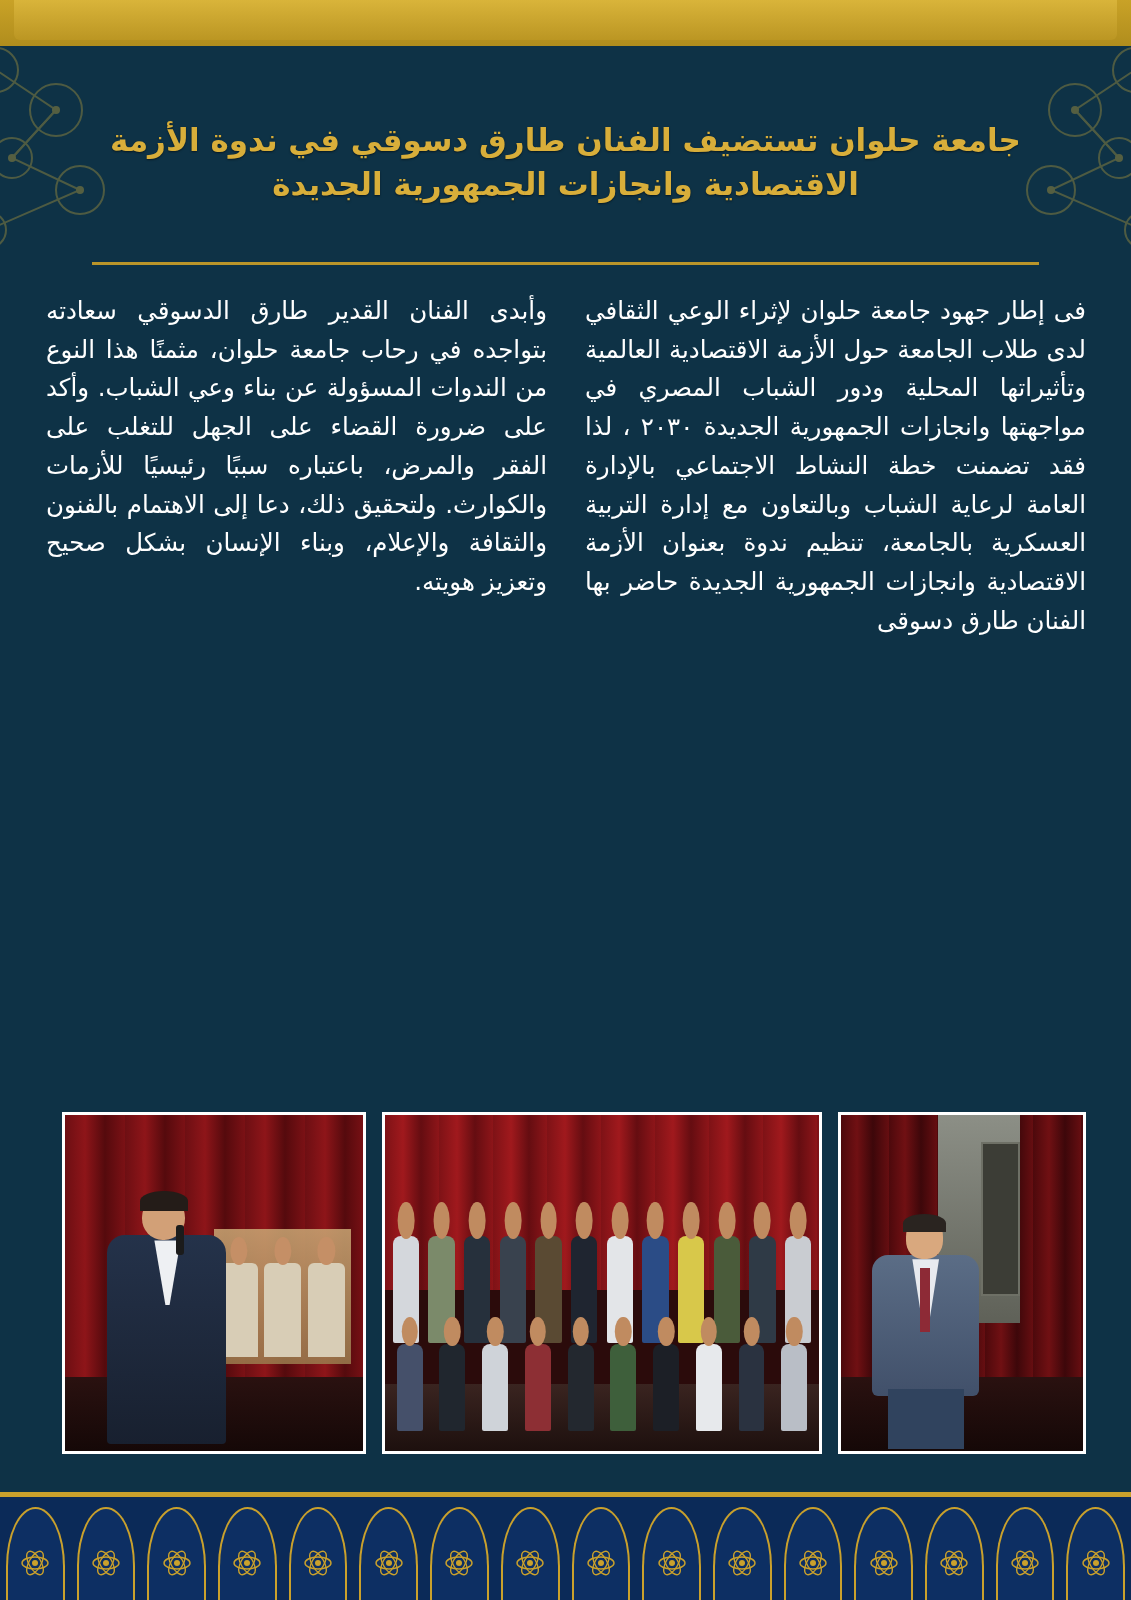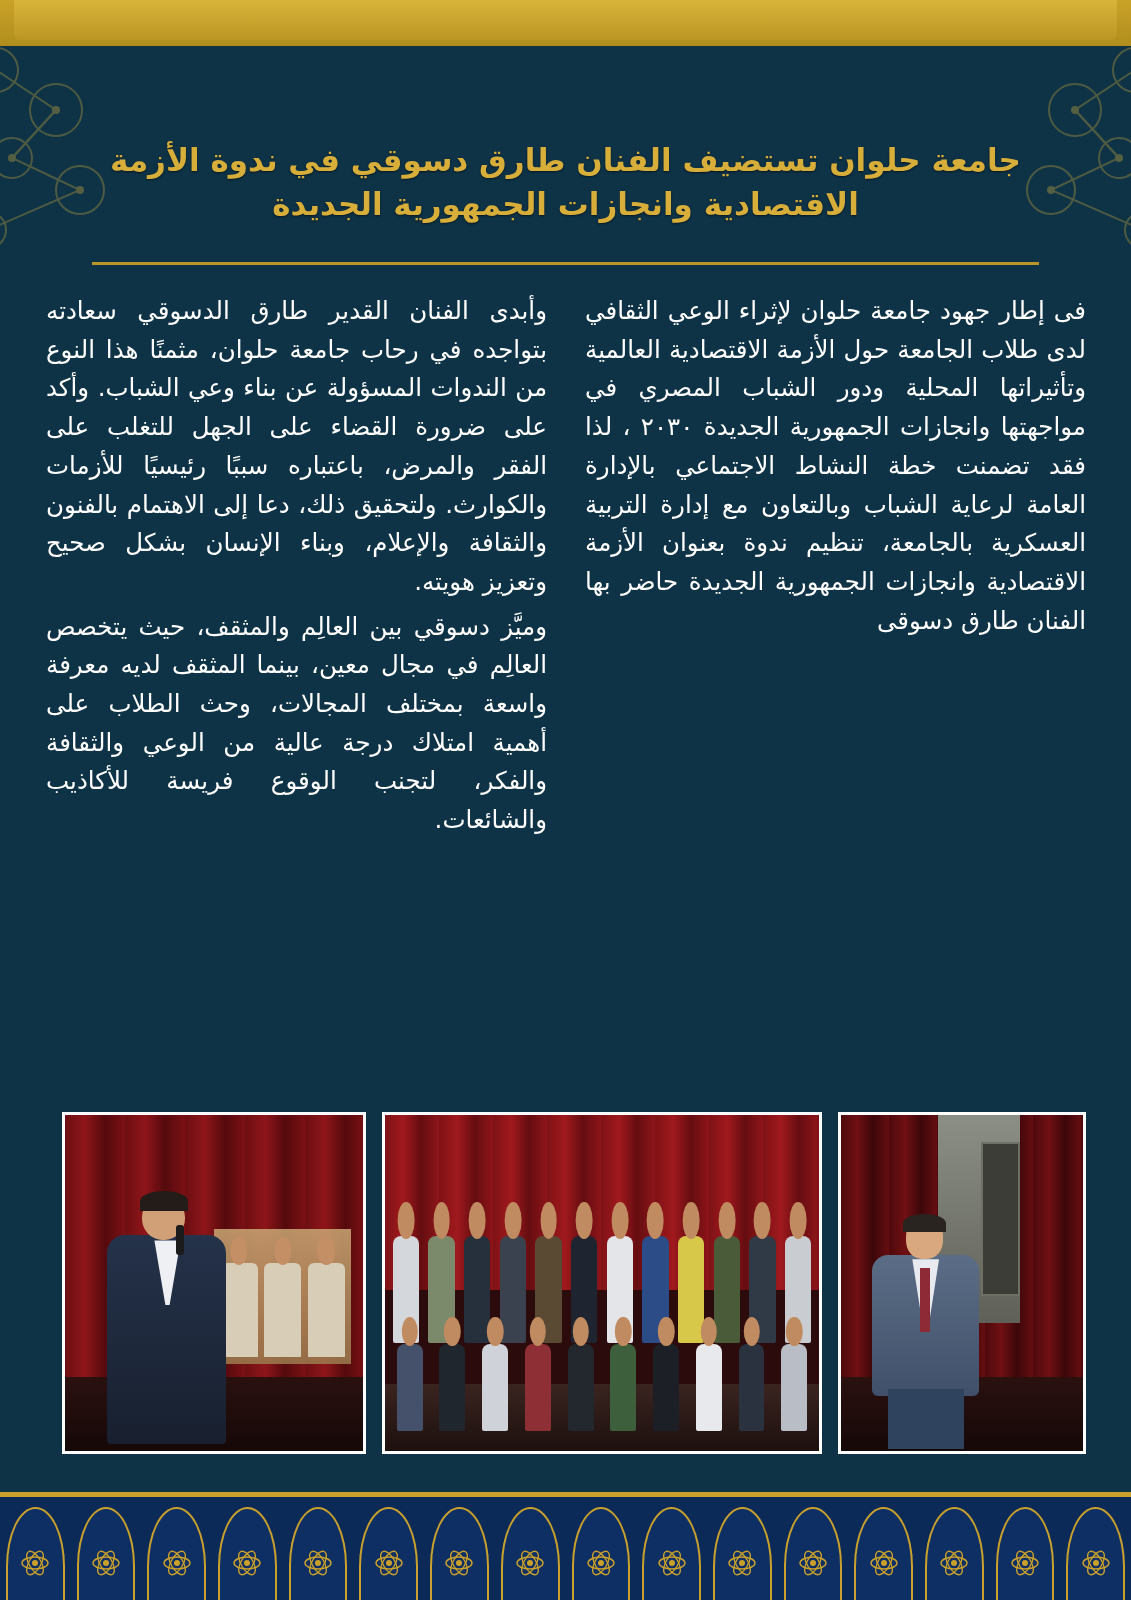--- a/index.html
+++ b/index.html
@@ -43,21 +43,20 @@
   .headline {
     position: absolute;
     top: 118px; left: 60px; width: 1011px;
     text-align: center;
     color: #d8ae3a;
     font-size: 31px;
     font-weight: bold;
     line-height: 1.42;
     letter-spacing: 0px;
     text-shadow: 0 1px 2px rgba(0,0,0,.5);
-    margin-top: 20px;
   }
   .rule {
     position: absolute;
     top: 262px; left: 92px;
     width: 947px; height: 3px;
     background: #b9952a;
   }
 
   
   .columns {
@@ -301,21 +300,20 @@
 
   <div class="headline">جامعة حلوان تستضيف الفنان طارق دسوقي في ندوة الأزمة الاقتصادية وانجازات الجمهورية الجديدة</div>
   <div class="rule"></div>
 
   <div class="columns">
     <div class="col">
       <p>فى إطار جهود جامعة حلوان لإثراء الوعي الثقافي لدى طلاب الجامعة حول الأزمة الاقتصادية العالمية وتأثيراتها المحلية ودور الشباب المصري في مواجهتها وانجازات الجمهورية الجديدة ٢٠٣٠ ، لذا فقد تضمنت خطة النشاط الاجتماعي بالإدارة العامة لرعاية الشباب وبالتعاون مع إدارة التربية العسكرية بالجامعة، تنظيم ندوة بعنوان الأزمة الاقتصادية وانجازات الجمهورية الجديدة حاضر بها الفنان طارق دسوقى</p>
     </div>
     <div class="col">
       <p>وأبدى الفنان القدير طارق الدسوقي سعادته بتواجده في رحاب جامعة حلوان، مثمنًا هذا النوع من الندوات المسؤولة عن بناء وعي الشباب. وأكد على ضرورة القضاء على الجهل للتغلب على الفقر والمرض، باعتباره سببًا رئيسيًا للأزمات والكوارث. ولتحقيق ذلك، دعا إلى الاهتمام بالفنون والثقافة والإعلام، وبناء الإنسان بشكل صحيح وتعزيز هويته.</p>
-      <p>وميَّز دسوقي بين العالِم والمثقف، حيث يتخصص العالِم في مجال معين، بينما المثقف لديه معرفة واسعة بمختلف المجالات، وحث الطلاب على أهمية امتلاك درجة عالية من الوعي والثقافة والفكر، لتجنب الوقوع فريسة للأكاذيب والشائعات.</p>
     </div>
   </div>
 
   <div class="photos">
 
     <div class="photo p1">
       <div class="curtain dark"></div>
       <div class="wallpanel"></div>
       <div class="doorframe"></div>
       <div class="stage-floor"></div>

